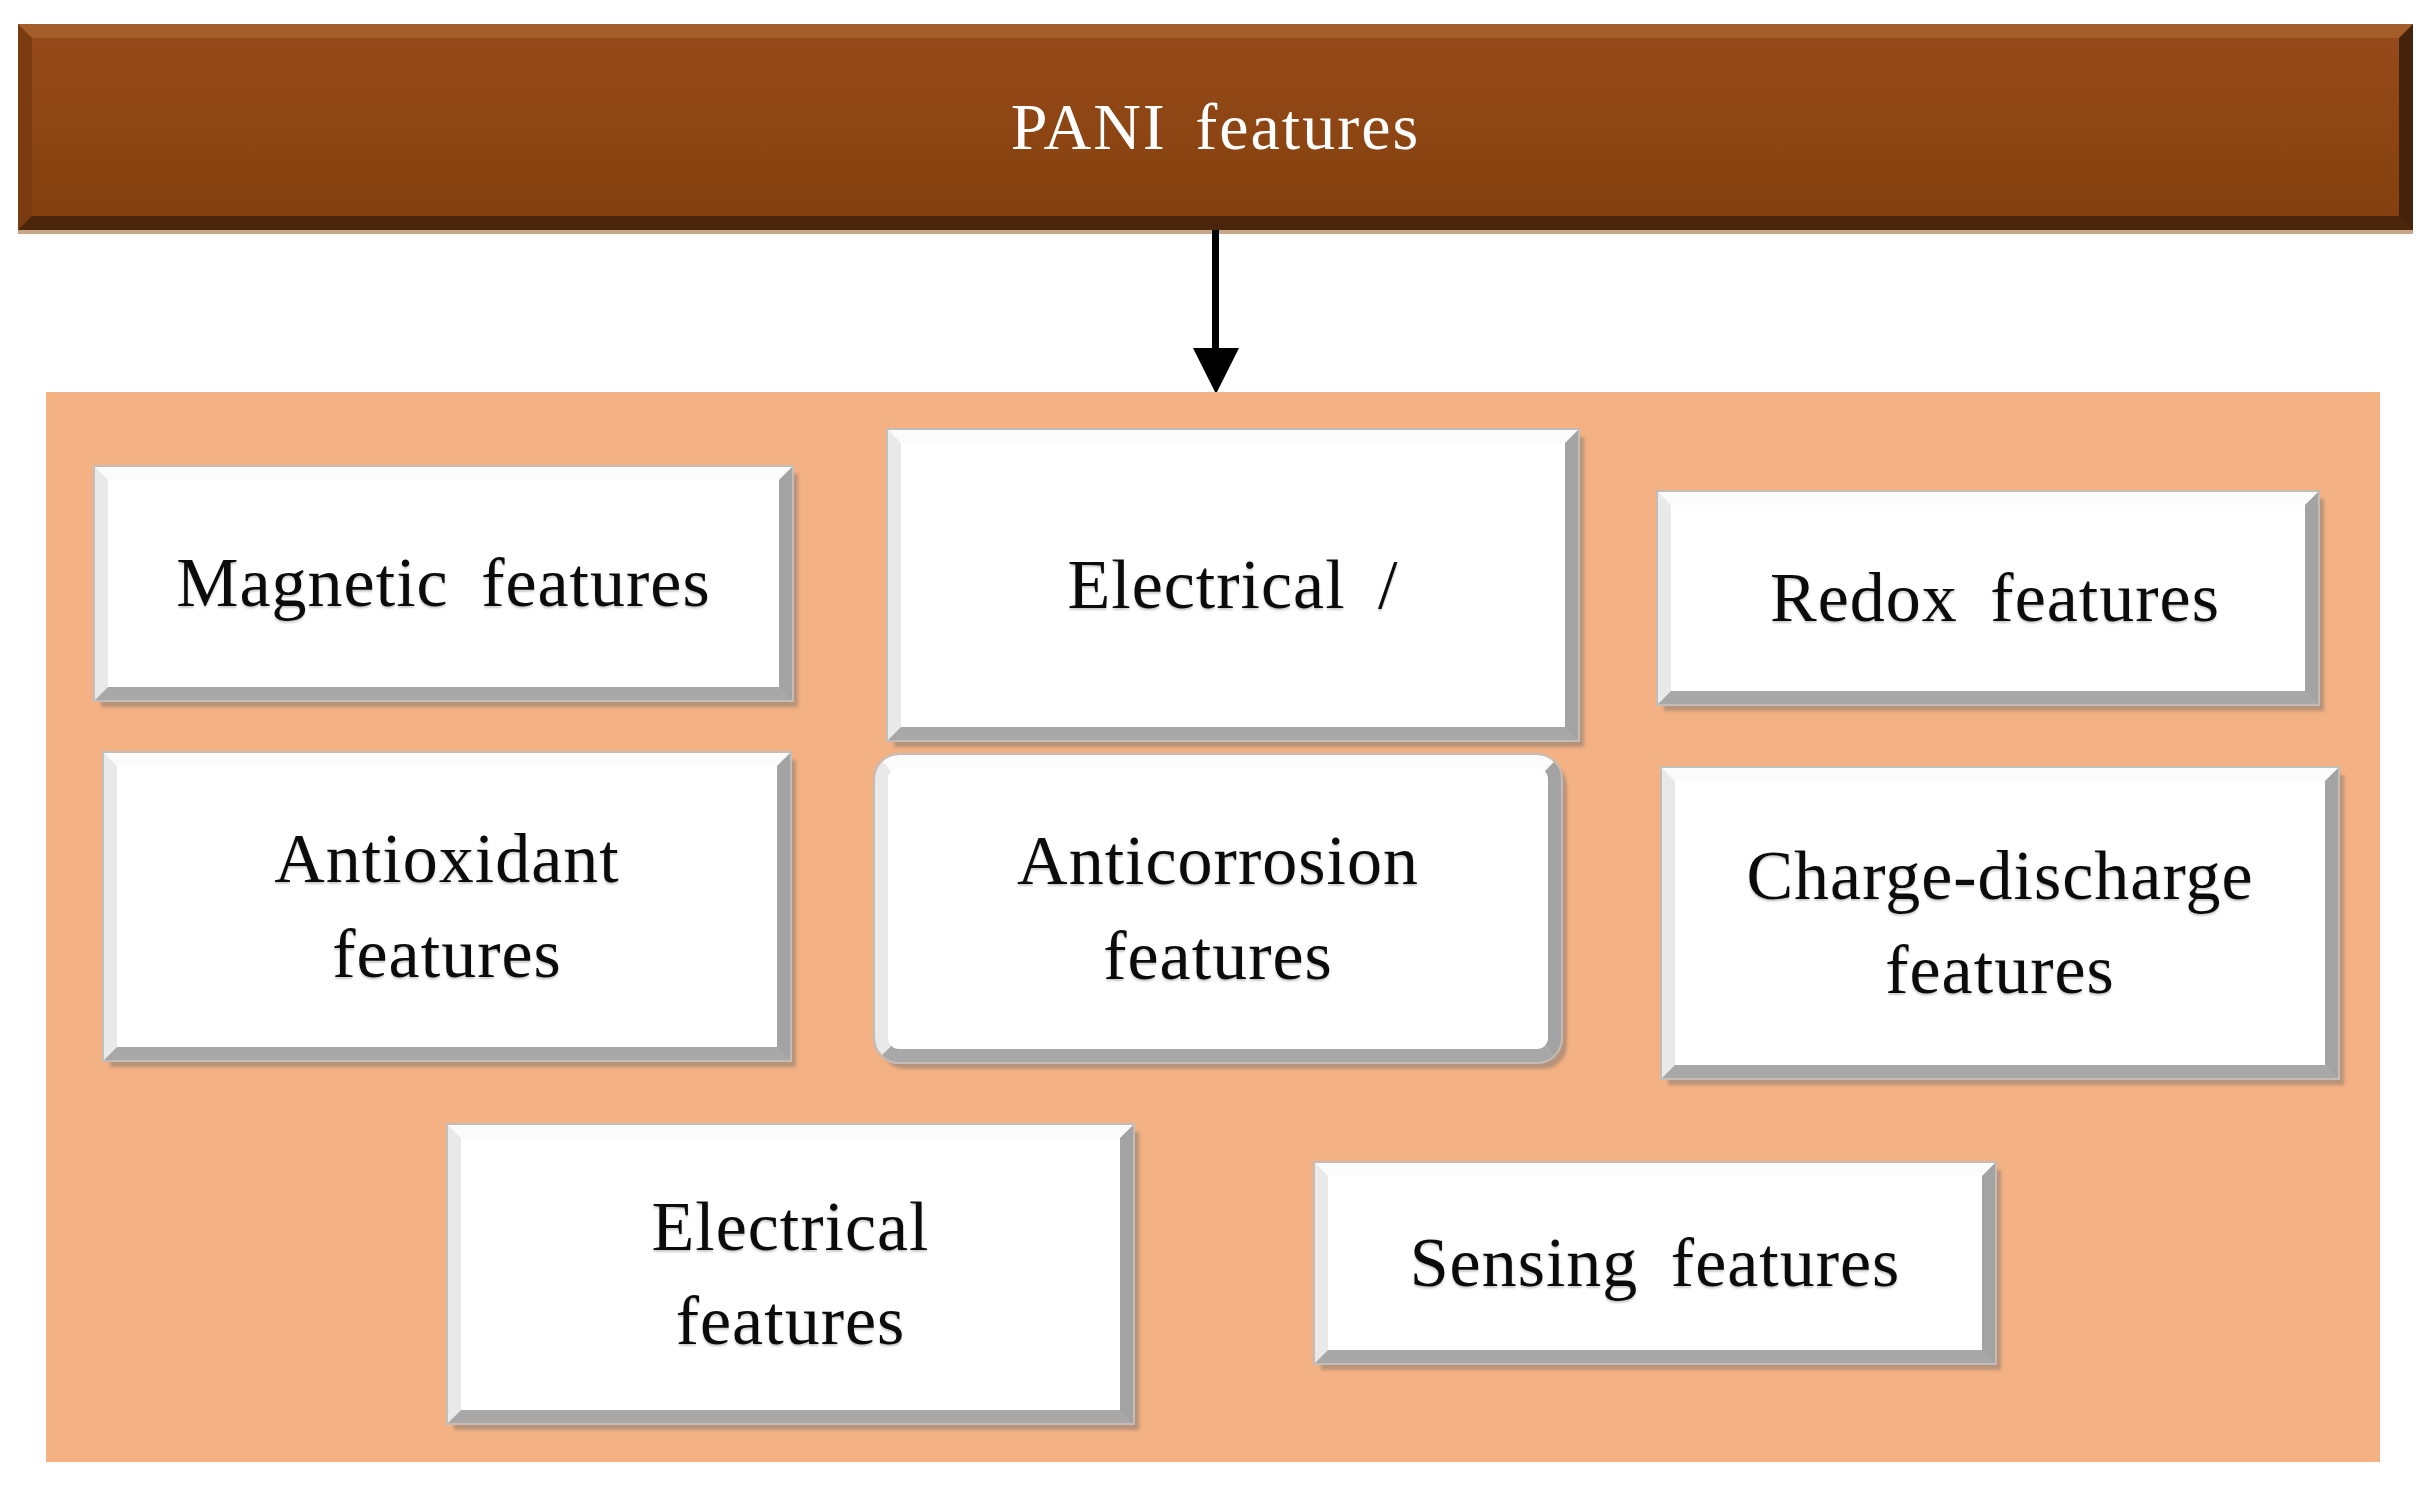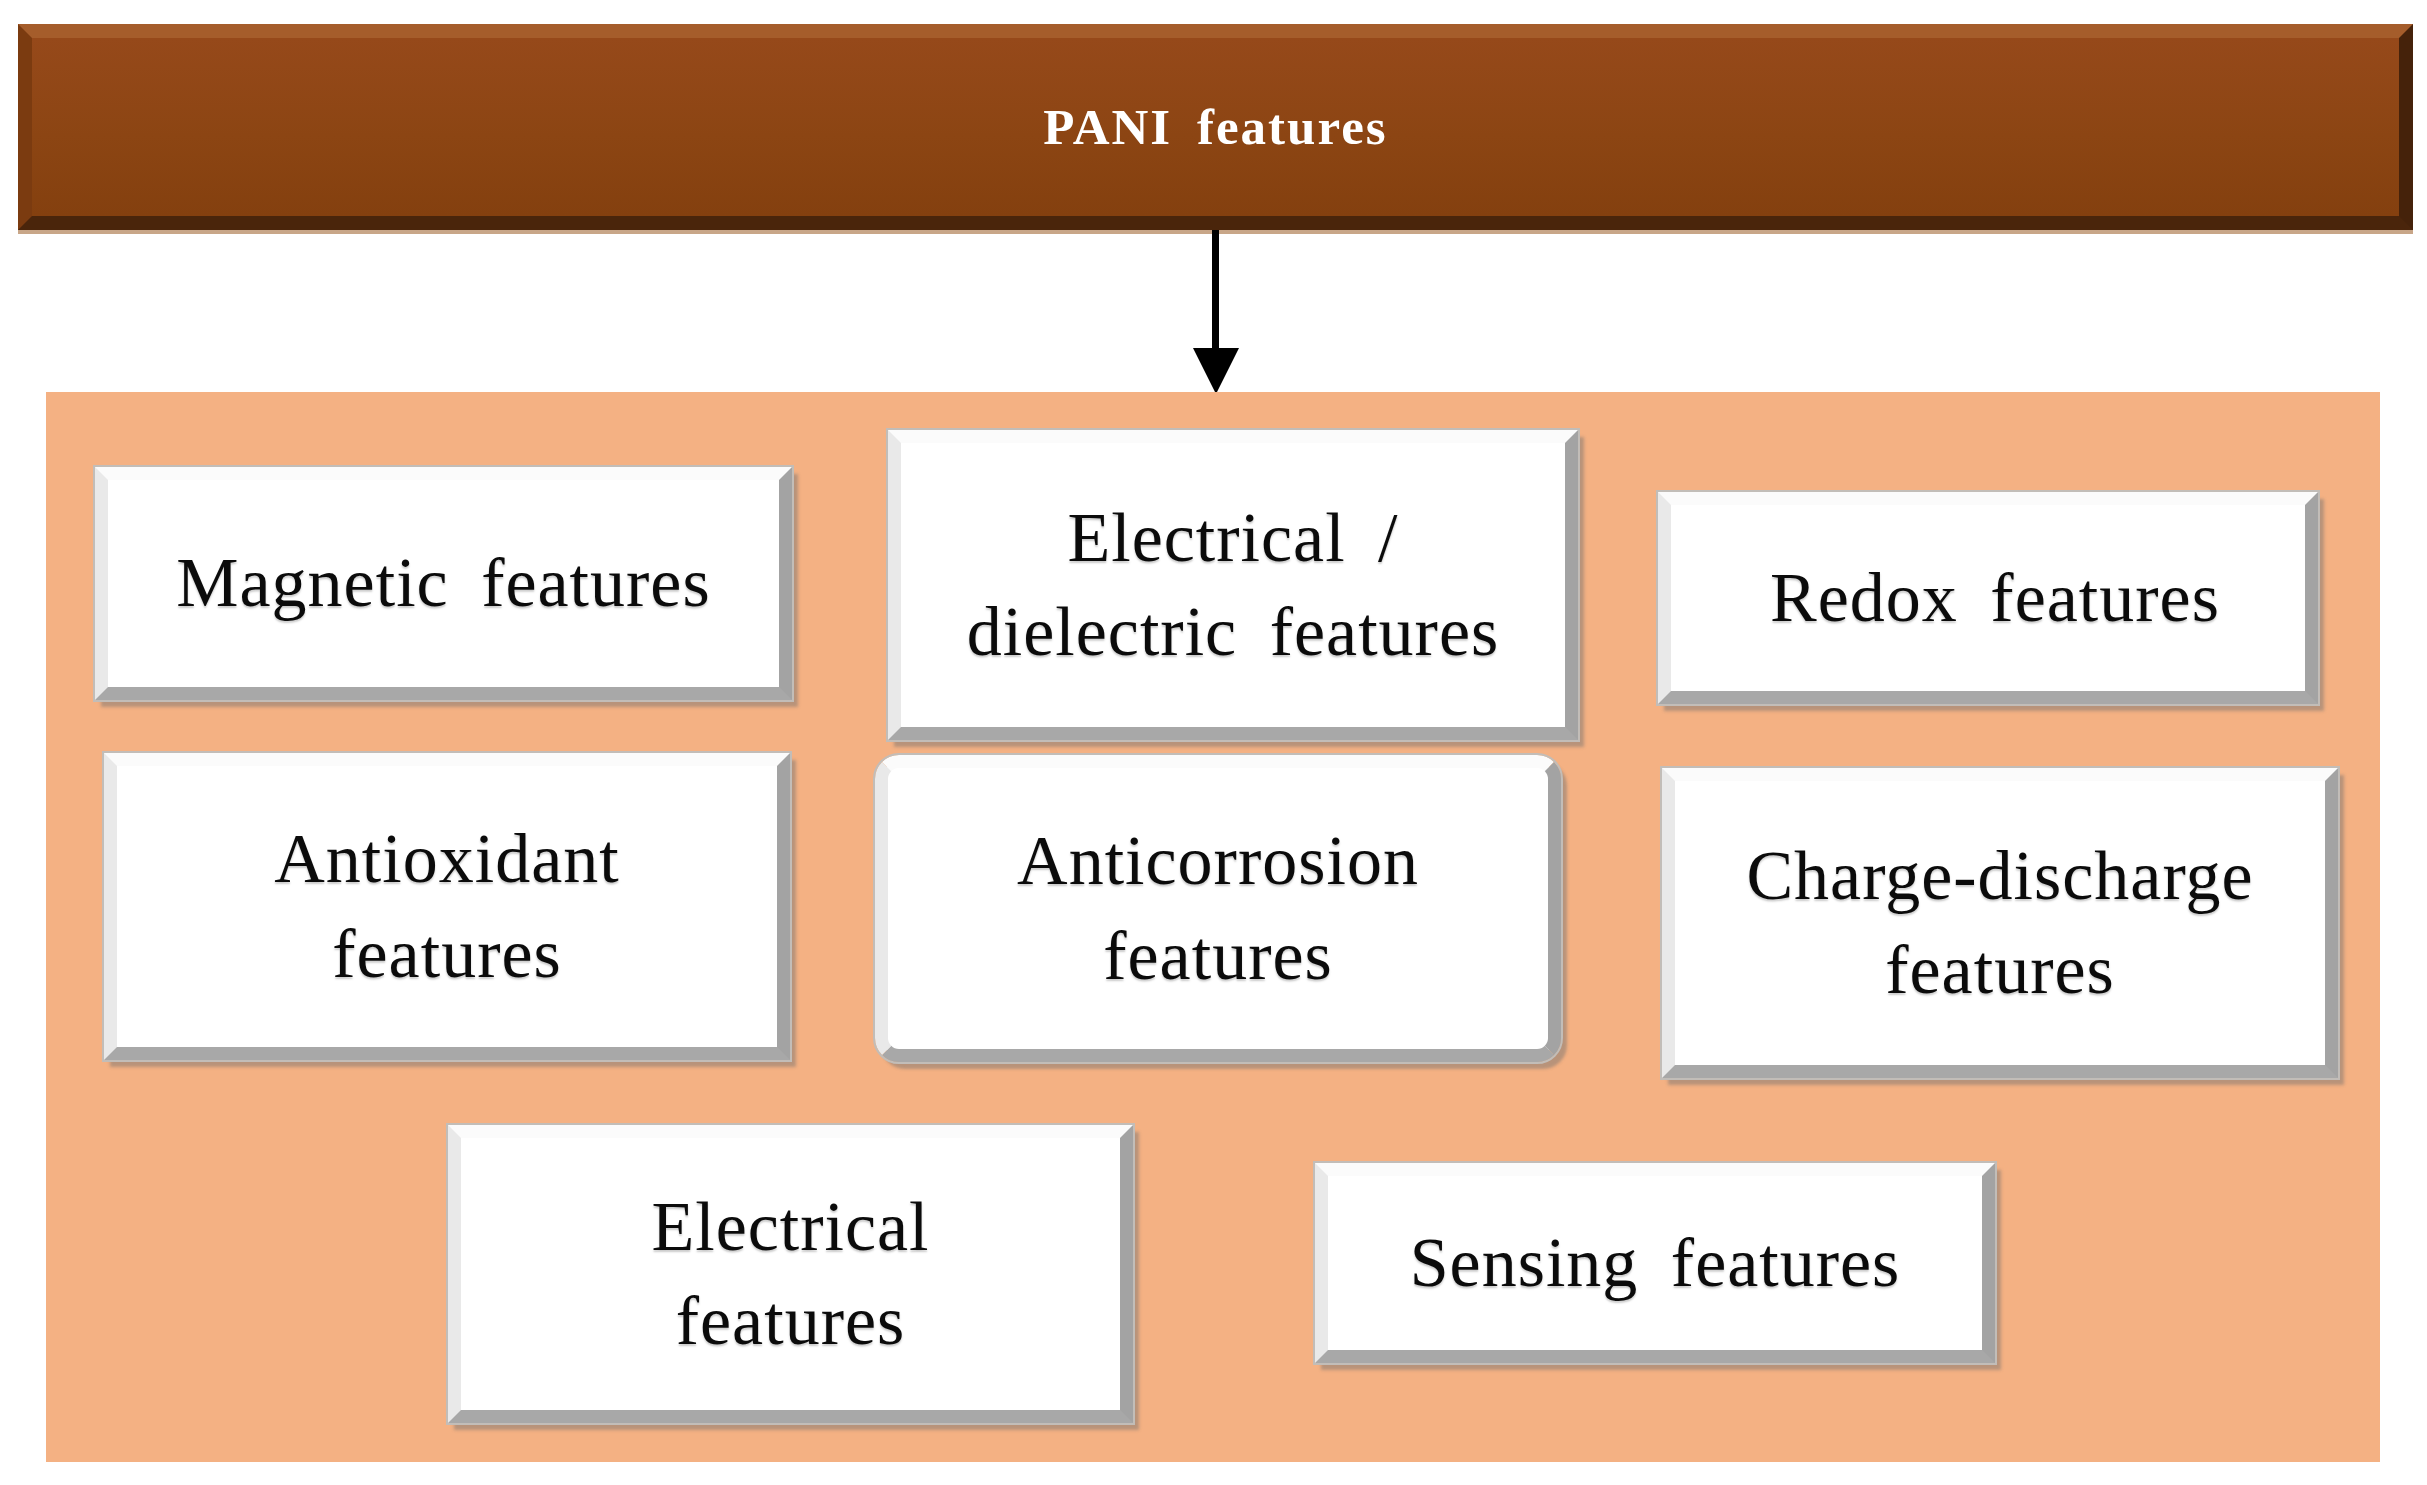--- a/index.html
+++ b/index.html
@@ -31,25 +31,24 @@
     border-left-color: #7B3B10;
     border-right-color: #45220A;
     border-bottom-color: #4A250B;
     box-shadow: 0 4px 0 rgba(190, 150, 115, 0.85);
     display: flex;
     align-items: center;
     justify-content: center;
   }
   .header-title {
     color: #ffffff;
-    font-size: 51px;
+    font-size: 66px;
     letter-spacing: 2px;
     word-spacing: 10px;
     white-space: nowrap;
-    font-weight: bold;
   }
 
   
   .arrow {
     position: absolute;
     left: 1193px;
     top: 230px;
     width: 46px;
     height: 165px;
   }
@@ -137,21 +136,20 @@
   </div>
 
   <div class="panel">
 
     <div class="box b-magnetic">
       <span class="box-line">Magnetic features</span>
     </div>
 
     <div class="box b-electrical">
       <span class="box-line">Electrical /</span>
-      <span class="box-line">dielectric features</span>
     </div>
 
     <div class="box b-redox">
       <span class="box-line">Redox features</span>
     </div>
 
     <div class="box b-antioxidant">
       <span class="box-line">Antioxidant</span>
       <span class="box-line">features</span>
     </div>

